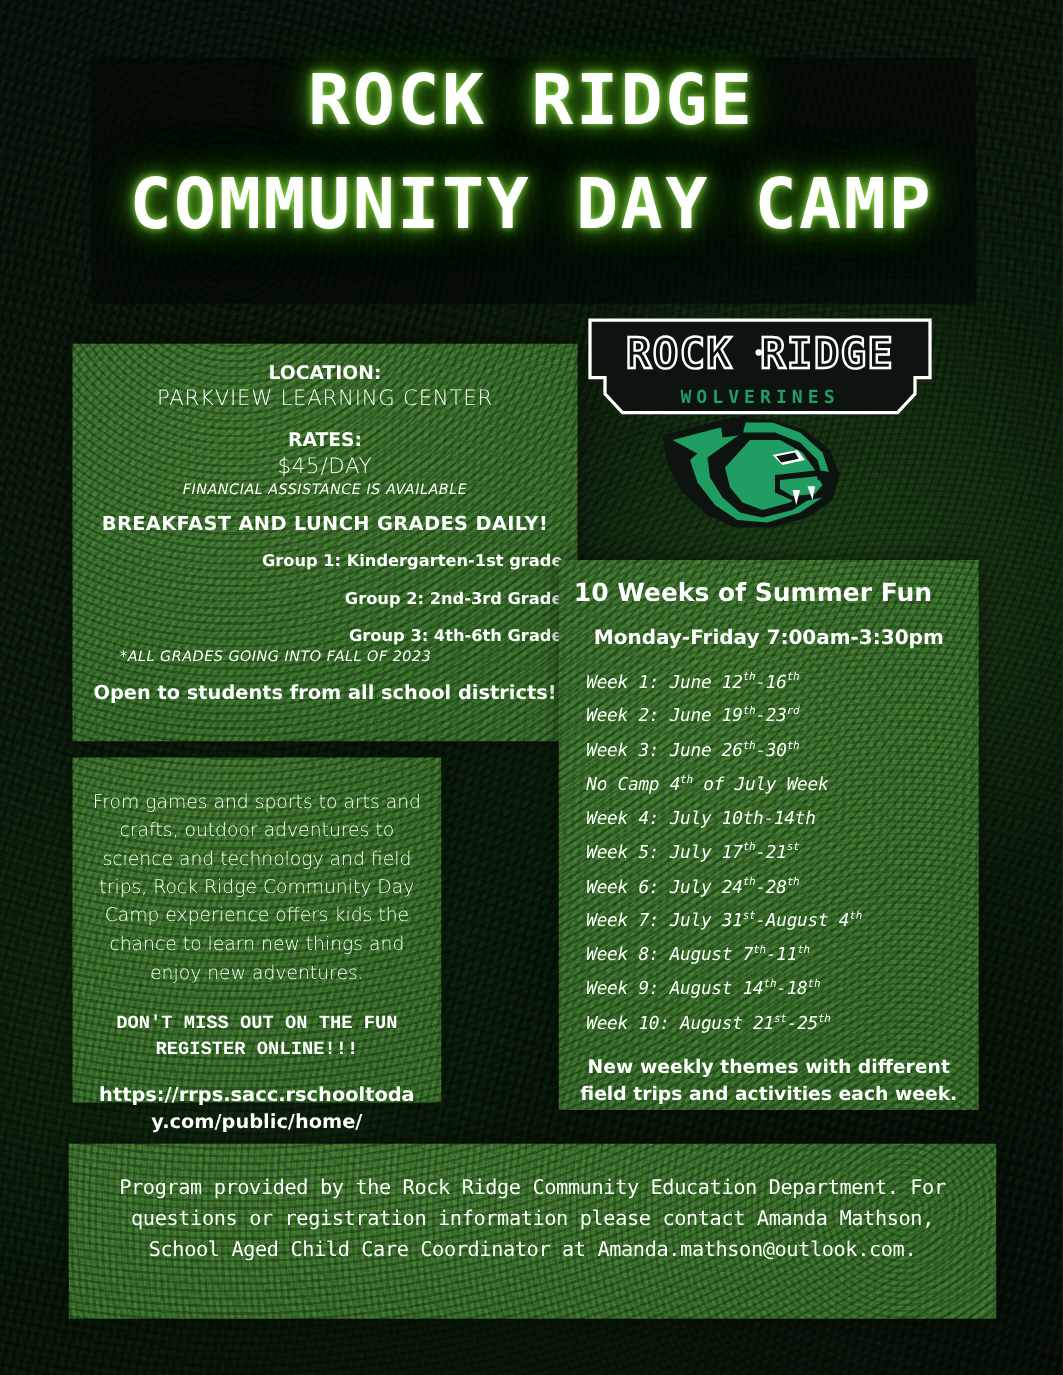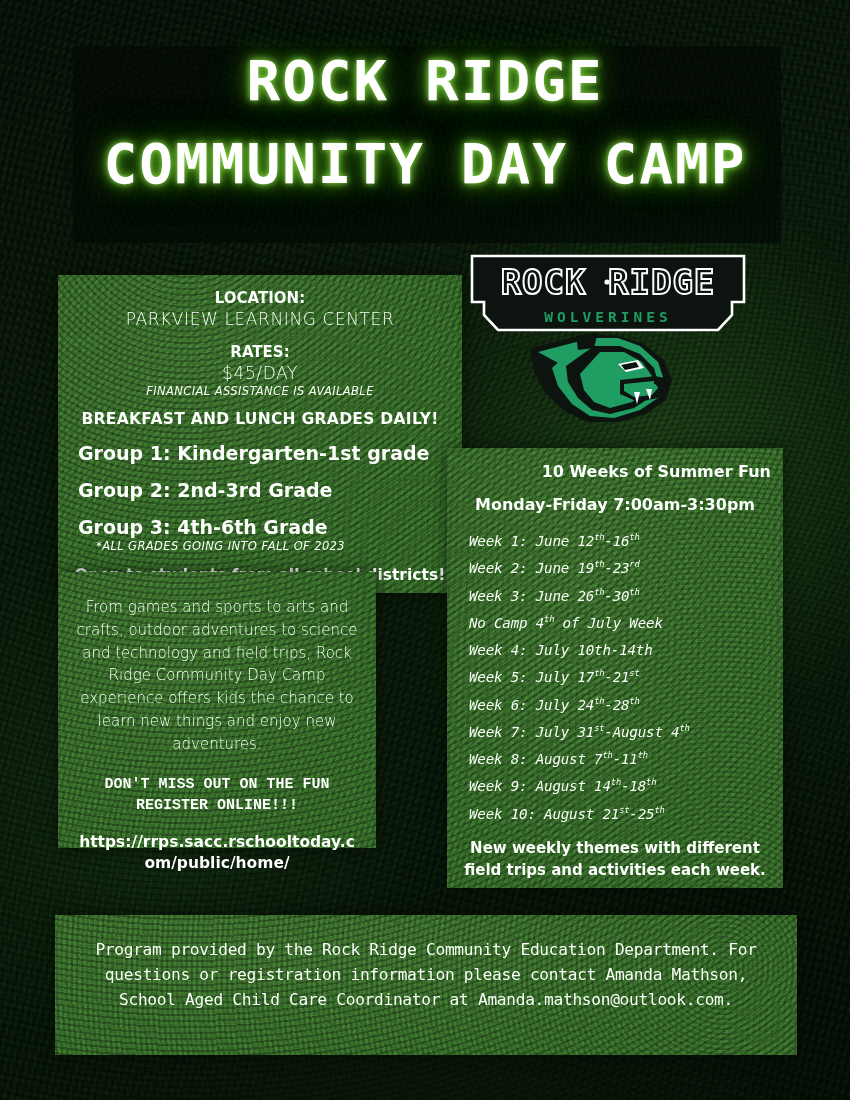--- a/index.html
+++ b/index.html
@@ -79,21 +79,21 @@
     background-image:
       repeating-linear-gradient(92deg, rgba(0,0,0,0.10) 0px, rgba(0,0,0,0) 2px, rgba(255,255,255,0.035) 4px, rgba(0,0,0,0.07) 6px),
       repeating-linear-gradient(3deg, rgba(0,0,0,0.07) 0px, rgba(0,0,0,0) 3px, rgba(120,180,90,0.05) 5px),
       radial-gradient(ellipse at 35% 25%, rgba(96,150,70,0.28) 0%, rgba(0,0,0,0) 70%);
     box-shadow: 0 0 14px rgba(0,0,0,0.55);
     color: #ffffff;
     box-sizing: border-box;
   }
 
   #panel-info   { left: 58px;  top: 275px; width: 404px; height: 318px; padding: 14px 12px 0; }
-  #panel-desc   { left: 58px;  top: 572px; width: 318px; height: 276px; padding: 24px 16px 2px; }
+  #panel-desc   { left: 58px;  top: 606px; width: 295px; height: 276px; padding: 24px 16px 2px; }
   #panel-sched  { left: 447px; top: 448px; width: 336px; height: 440px; padding: 14px 12px 0; }
   #panel-footer { left: 55px;  top: 915px; width: 742px; height: 140px; padding: 22px 18px 0; }
 
   
   .thin {
     font-family: "DejaVu Sans", sans-serif;
     font-weight: 300;
     letter-spacing: .6px;
   }
   .bold-sans {
@@ -110,25 +110,25 @@
   .ctr { text-align: center; }
 
   .lbl-location { font-size: 15px; margin: 0 0 2px; }
   .val-location { font-size: 17px; font-weight: 300; margin: 0 0 14px; }
   .lbl-rates    { font-size: 15px; margin: 0 0 2px; }
   .val-rates    { font-size: 17px; font-weight: 300; margin: 0 0 1px; }
   .note-fin     { font-size: 11.5px; margin: 0 0 12px; }
   .meals        { font-size: 15.5px; margin: 0 0 14px; letter-spacing: .3px; }
 
   .group-line {
-    font-size: 19px;
+    font-size: 13px;
     font-weight: bold;
     font-family: "DejaVu Sans", sans-serif;
     margin: 0 0 15px 8px;
-    text-align: left;
+    text-align: right;
   }
   .group-line.last { margin-bottom: 1px; }
   .grade-note {
     font-size: 11.5px;
     margin: 0 0 13px 26px;
     text-align: left;
   }
   .open-line {
     font-size: 15.5px;
     font-weight: bold;
@@ -157,24 +157,24 @@
     font-size: 15.5px;
     font-weight: bold;
     font-family: "DejaVu Sans", sans-serif;
     text-align: center;
     line-height: 1.35;
     margin: 0;
     word-break: break-all;
   }
 
   .sched-h1 {
-    font-size: 16px;
-    font-weight: bold;
-    font-family: "DejaVu Sans", sans-serif;
-    text-align: right;
+    font-size: 20px;
+    font-weight: bold;
+    font-family: "DejaVu Sans", sans-serif;
+    text-align: left;
     margin: 0 0 14px;
   }
   .sched-h2 {
     font-size: 16px;
     font-weight: bold;
     font-family: "DejaVu Sans", sans-serif;
     text-align: center;
     margin: 0 0 14px;
   }
   .week-list { margin: 0 0 10px 10px; }

